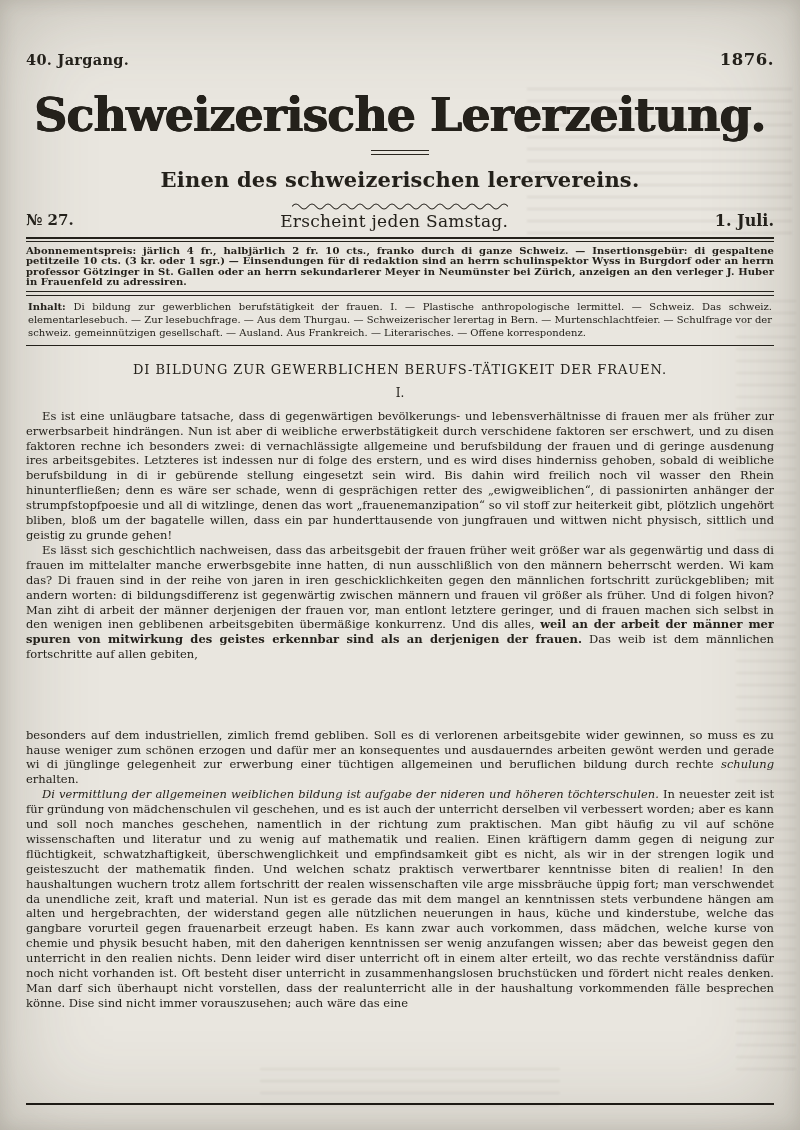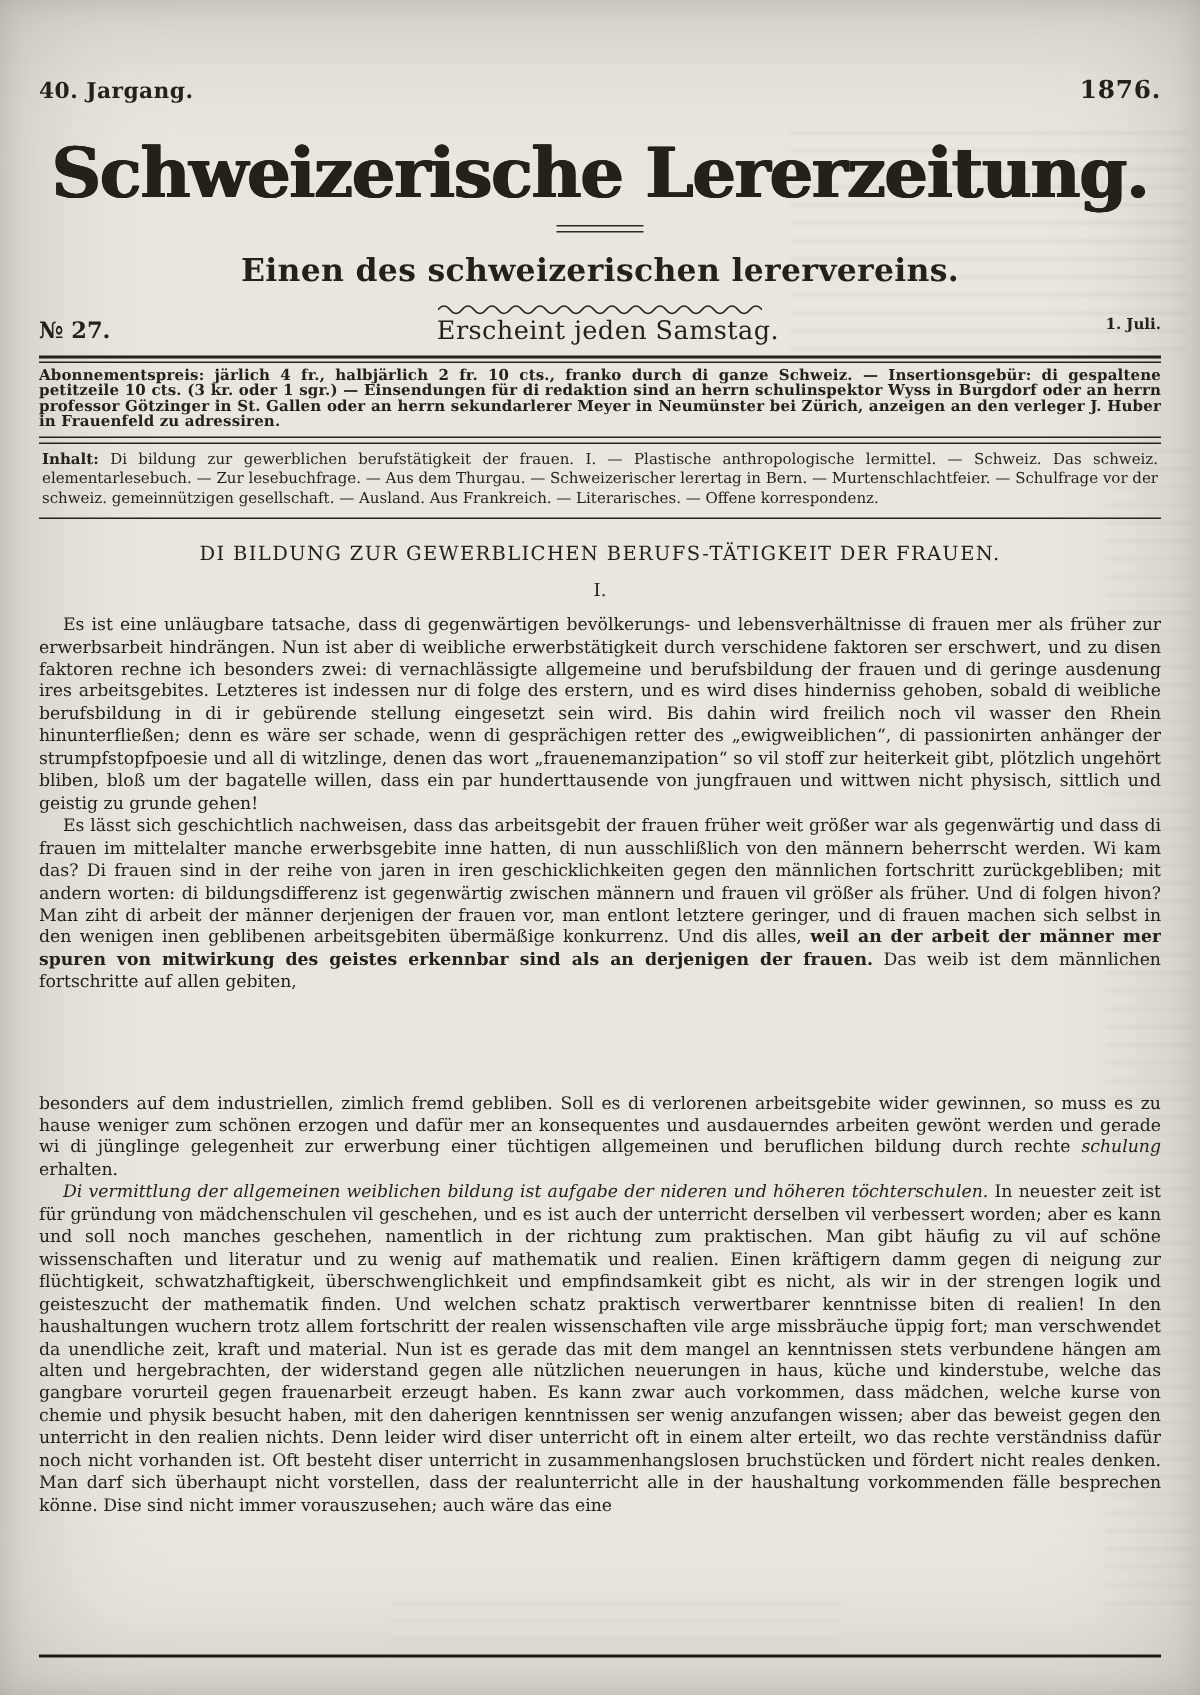--- a/index.html
+++ b/index.html
@@ -52,21 +52,21 @@
     font-size:21px;font-weight:bold;letter-spacing:.2px;
   }
   .wavy{display:block;margin:10px auto 0 auto;}
 
   .issue-row{
     display:flex;justify-content:space-between;align-items:flex-start;
     margin-top:0;
   }
   .issue-row .no{font-weight:bold;font-size:15px;}
   .issue-row .freq{font-weight:normal;font-size:17px;letter-spacing:.3px;}
-  .issue-row .date{font-weight:bold;font-size:10px;}
+  .issue-row .date{font-weight:bold;font-size:16px;}
 
   .rule-thickthin{margin-top:6px;border-top:2.3px solid #24211b;border-bottom:1px solid #24211b;height:2px;}
   .imprint{
     font-size:10px;line-height:10.4px;font-weight:bold;
     text-align:justify;padding:4px 0;letter-spacing:.1px;
   }
   .rule-double{border-top:1px solid #24211b;border-bottom:1px solid #24211b;height:2.5px;}
   .inhalt{
     font-size:10px;line-height:12.9px;text-align:justify;
     padding:5px 2px;

